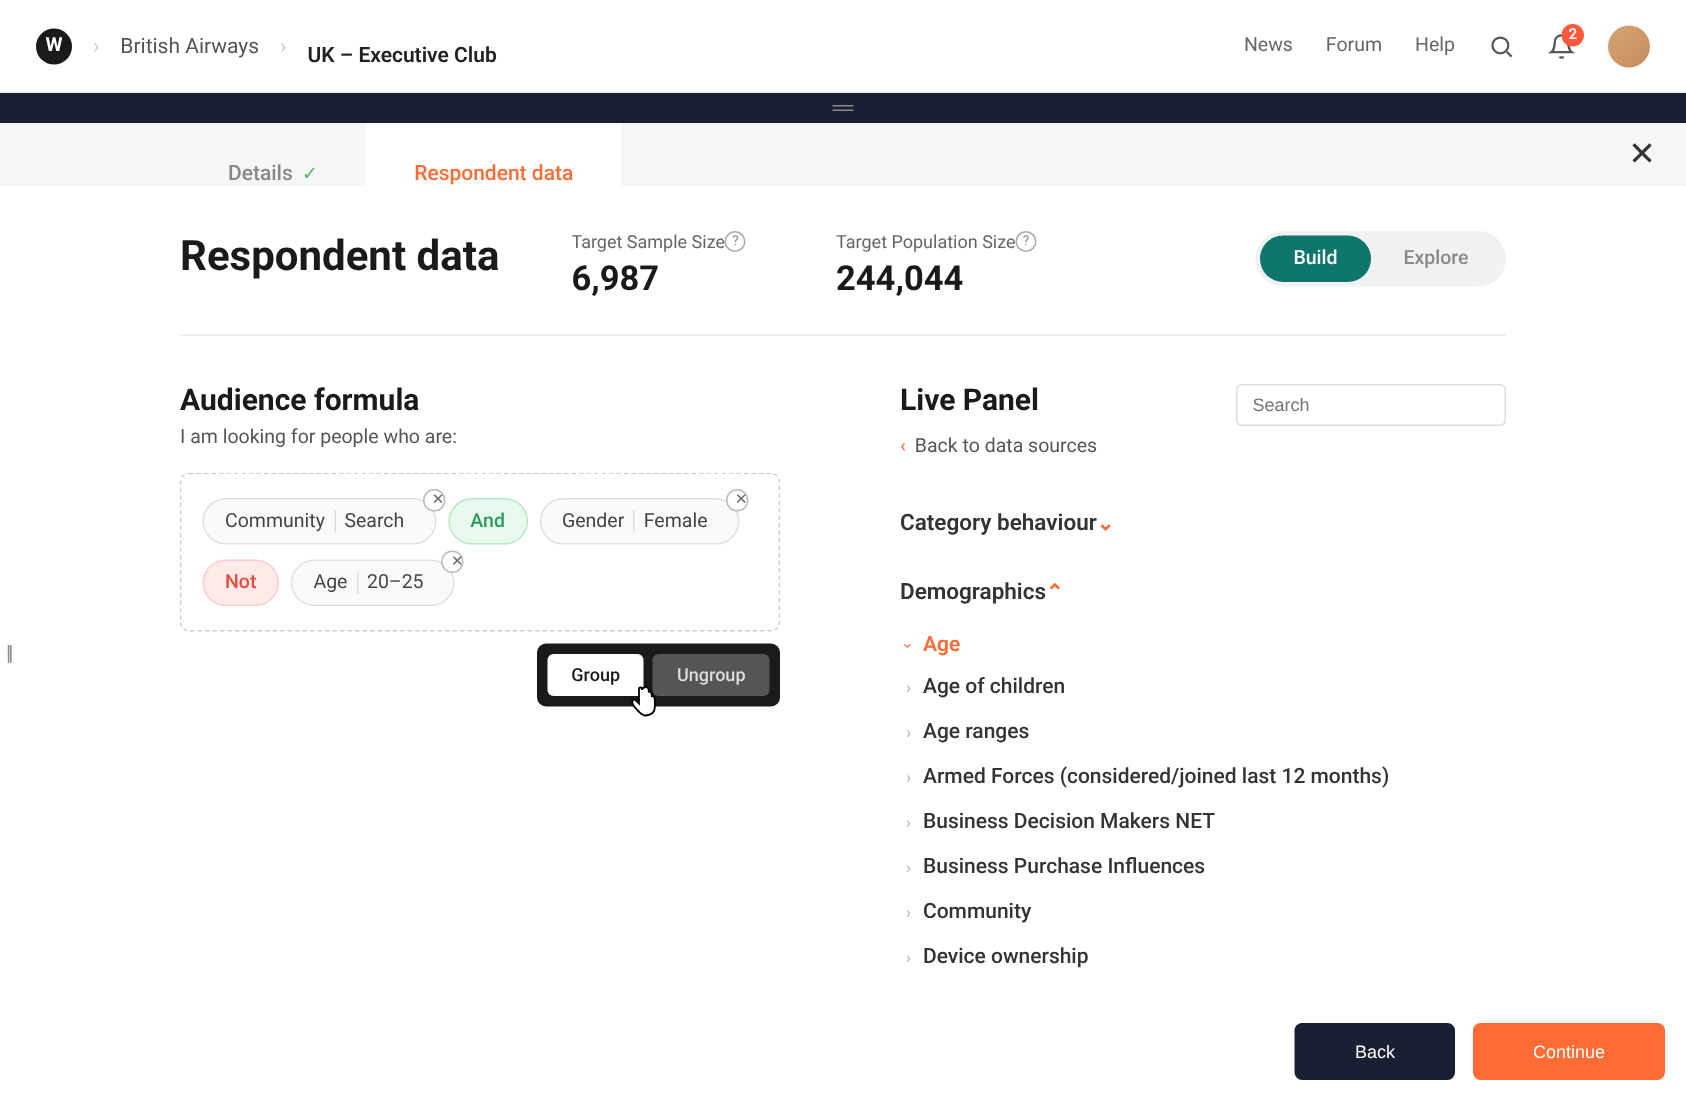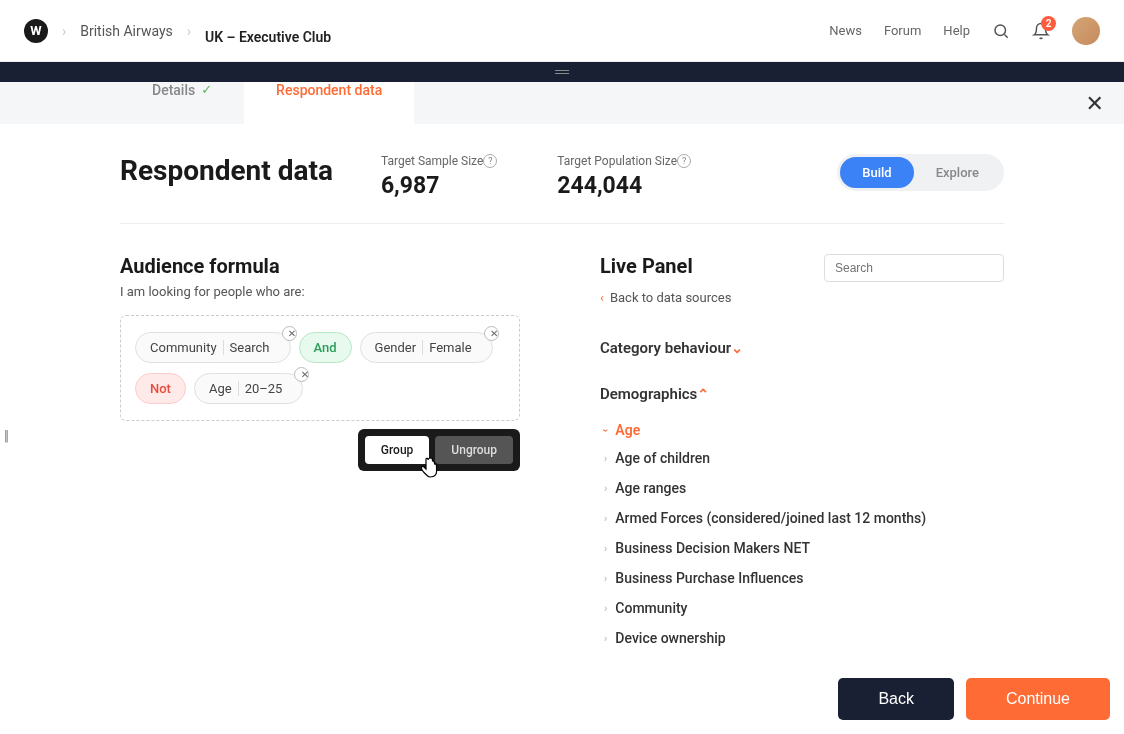--- a/index.html
+++ b/index.html
@@ -19,36 +19,36 @@
     .avatar { width: 28px; height: 28px; border-radius: 50%; background: linear-gradient(135deg, #d4a574, #c68b5f); cursor: pointer; }
     
     
     .dark-band { height: 20px; background: #1a2033; display: flex; align-items: center; justify-content: center; }
     .grip { display: flex; flex-direction: column; gap: 2px; }
     .grip-line { width: 14px; height: 1px; background: #888; }
     
     
     .tabs-bar { height: 42px; background: #f5f6f8; display: flex; align-items: stretch; position: relative; }
     .tabs-container { display: flex; margin-left: 120px; }
-    .tab { padding: 0 32px; display: flex; align-items: flex-start; gap: 6px; font-size: 14px; color: #888; cursor: pointer; font-weight: 500; }
+    .tab { padding: 0 32px; display: flex; align-items: flex-end; gap: 6px; font-size: 14px; color: #888; cursor: pointer; font-weight: 500; }
     .tab.active { background: #fff; color: #ff6b35; }
     .tab-check { color: #5cb85c; font-size: 13px; }
     .close-tabs { position: absolute; right: 20px; top: 50%; transform: translateY(-50%); font-size: 22px; color: #333; cursor: pointer; }
     
     
     .main { padding: 30px 120px 0 120px; }
     .page-header { display: flex; align-items: flex-start; margin-bottom: 24px; }
     .page-title { font-size: 28px; font-weight: 700; color: #1a1a1a; margin-right: 48px; }
     .stat-group { margin-right: 60px; }
     .stat-label { font-size: 12px; color: #666; display: flex; align-items: center; gap: 0; margin-bottom: 4px; }
     .stat-help { width: 14px; height: 14px; border-radius: 50%; border: 1px solid #aaa; display: inline-flex; align-items: center; justify-content: center; font-size: 9px; color: #888; cursor: pointer; }
     .stat-value { font-size: 23px; font-weight: 700; color: #1a1a1a; }
     .toggle-group { margin-left: auto; display: inline-flex; background: #f0f1f3; border-radius: 20px; padding: 3px; }
     .toggle-btn { padding: 8px 22px; border-radius: 18px; font-size: 13px; cursor: pointer; color: #888; font-weight: 500; }
-    .toggle-btn.active { background: #3b82f6; color: #fff; }
+    .toggle-btn.active { background: #0f766e; color: #fff; }
     
     .divider { border: none; border-top: 1px solid #ededed; margin-bottom: 30px; }
     
     
     .columns { display: flex; gap: 80px; }
     .col-left { flex: 0 0 400px; }
     .col-right { flex: 1; }
     
     .section-title { font-size: 20px; font-weight: 700; color: #1a1a1a; margin-bottom: 6px; }
     .section-sub { font-size: 13px; color: #555; margin-bottom: 16px; }
@@ -64,21 +64,21 @@
     .pill-x { position: absolute; top: -7px; right: -7px; width: 15px; height: 15px; border-radius: 50%; background: #fff; border: 1px solid #bbb; display: flex; align-items: center; justify-content: center; font-size: 10px; color: #666; cursor: pointer; line-height: 1; }
     
     
     .group-popover { position: absolute; top: 54px; right: 0; background: #1a1a1a; border-radius: 6px; padding: 7px; display: flex; gap: 6px; z-index: 10; }
     .popover-btn { padding: 7px 16px; border-radius: 4px; font-size: 12px; font-weight: 500; cursor: pointer; }
     .popover-btn.light { background: #fff; color: #1a1a1a; }
     .popover-btn.dark { background: #555; color: #ddd; }
     .cursor-hand { position: absolute; top: 83px; right: 82px; font-size: 16px; z-index: 11; }
     
     
-    .panel-header { display: flex; align-items: flex-start; justify-content: space-between; margin-bottom: 6px; }
+    .panel-header { display: flex; align-items: flex-end; justify-content: space-between; margin-bottom: 6px; }
     .search-box { width: 180px; padding: 6px 10px; border: 1px solid #ddd; border-radius: 4px; font-size: 12px; color: #888; }
     .back-link { display: flex; align-items: center; gap: 6px; font-size: 13px; color: #555; cursor: pointer; margin-bottom: 20px; }
     .back-link .arrow { color: #ff6b35; }
     
     .category-row { display: flex; align-items: center; padding: 14px 0; font-size: 15px; font-weight: 600; color: #333; cursor: pointer; }
     .category-row.open { color: #333; }
     .chev { color: #ff6b35; font-size: 14px; }
     
     .sub-item { display: flex; align-items: center; gap: 8px; padding: 5px 0 5px 4px; font-size: 14px; color: #444; cursor: pointer; }
     .sub-item .sub-chev { color: #bbb; font-size: 11px; }
@@ -87,21 +87,21 @@
     
     .age-chips { display: flex; flex-wrap: wrap; gap: 10px; padding: 10px 0 14px 20px; }
     .chip { padding: 7px 14px; border-radius: 14px; background: #f2f3f5; font-size: 13px; color: #555; cursor: pointer; position: relative; }
     
     .sub-list { padding-left: 0px; }
     .sub-list .sub-item { padding: 7px 0 7px 4px; font-weight: 500; color: #333; font-size: 14px; }
     .sub-list .sub-item .sub-chev { font-size: 11px; color: #bbb; }
     
     
     .footer { position: absolute; bottom: 14px; right: 14px; display: flex; gap: 12px; }
-    .btn { padding: 12px 40px; border-radius: 5px; font-size: 16px; font-weight: 500; cursor: pointer; border: none; }
+    .btn { padding: 12px 40px; border-radius: 5px; font-size: 12px; font-weight: 500; cursor: pointer; border: none; }
     .btn-dark { background: #1a2033; color: #fff; }
     .btn-orange { background: #ff6b35; color: #fff; }
     
     
     .side-handle { position: absolute; left: 4px; top: 428px; font-size: 14px; color: #888; cursor: pointer; letter-spacing: -2px; }
   </style>
 </head>
 <body>
 
 <div class="top-header">

